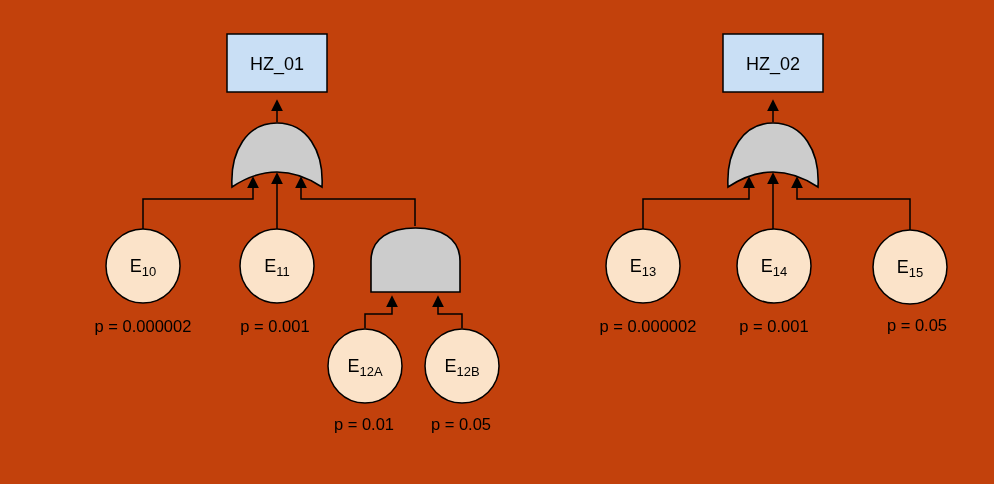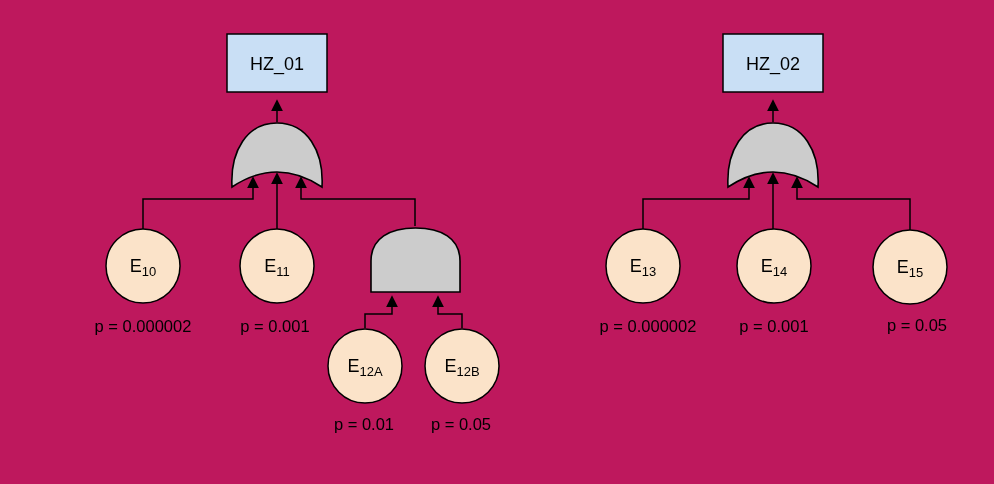--- a/index.html
+++ b/index.html
@@ -5,21 +5,21 @@
   html, body {
     margin: 0;
     padding: 0;
     background: #ffffff;
     font-family: "Liberation Sans", sans-serif;
   }
   .canvas {
     position: relative;
     width: 994px;
     height: 484px;
-    background: #be185d;
+    background: #c2410c;
     overflow: hidden;
   }
   svg { display: block; }
   .top-event-box {
     fill: #c9dff5;
     stroke: #000000;
     stroke-width: 1.5;
   }
   .gate {
     fill: #cccccc;

